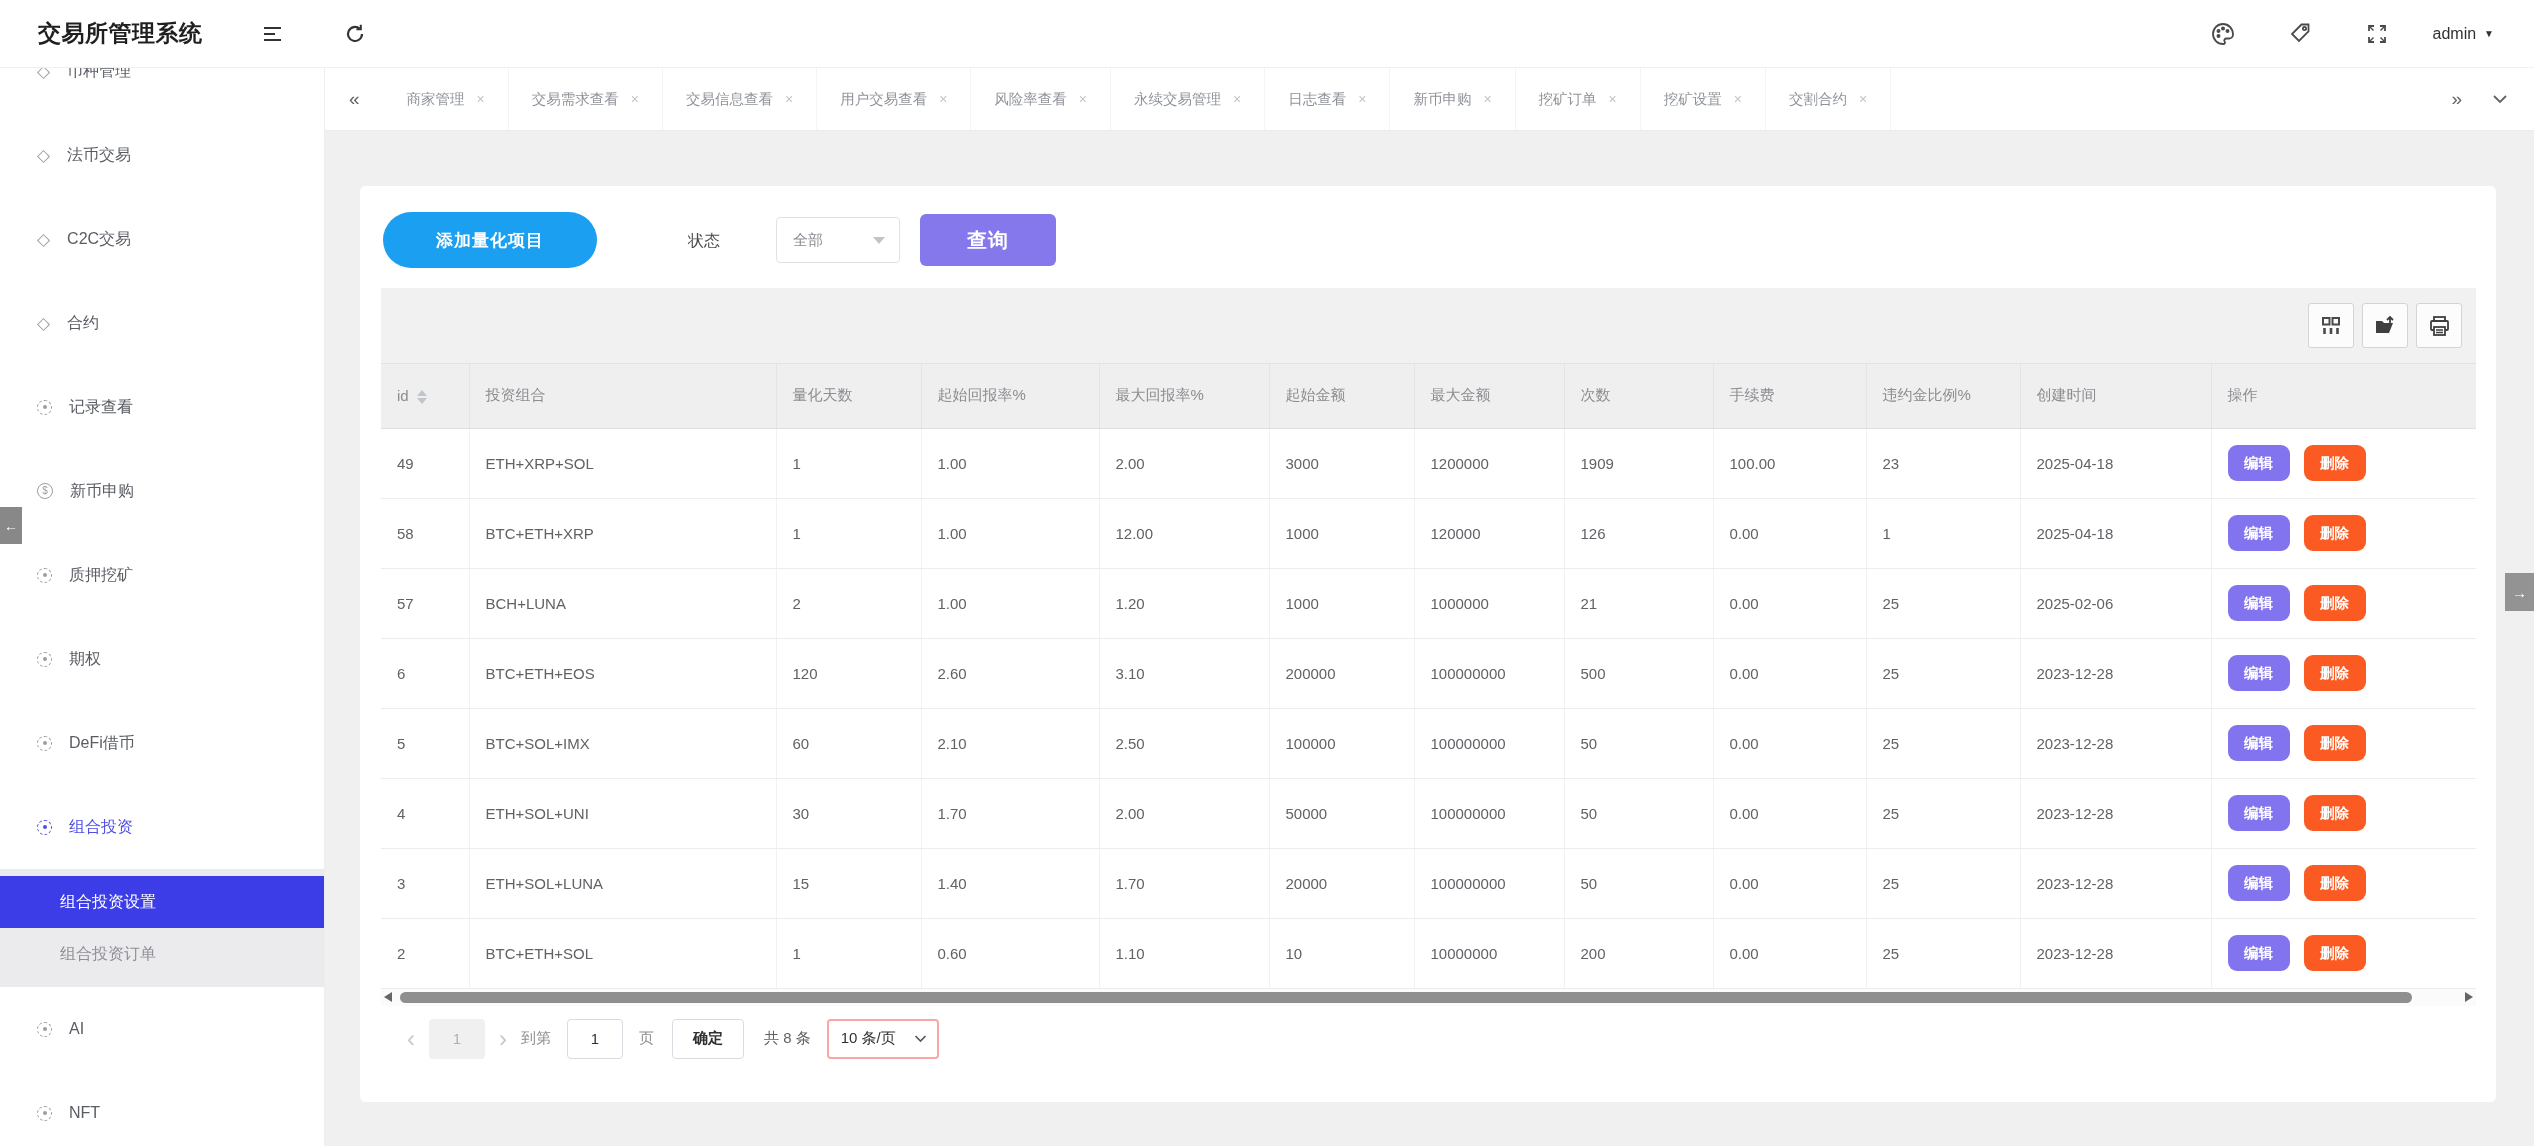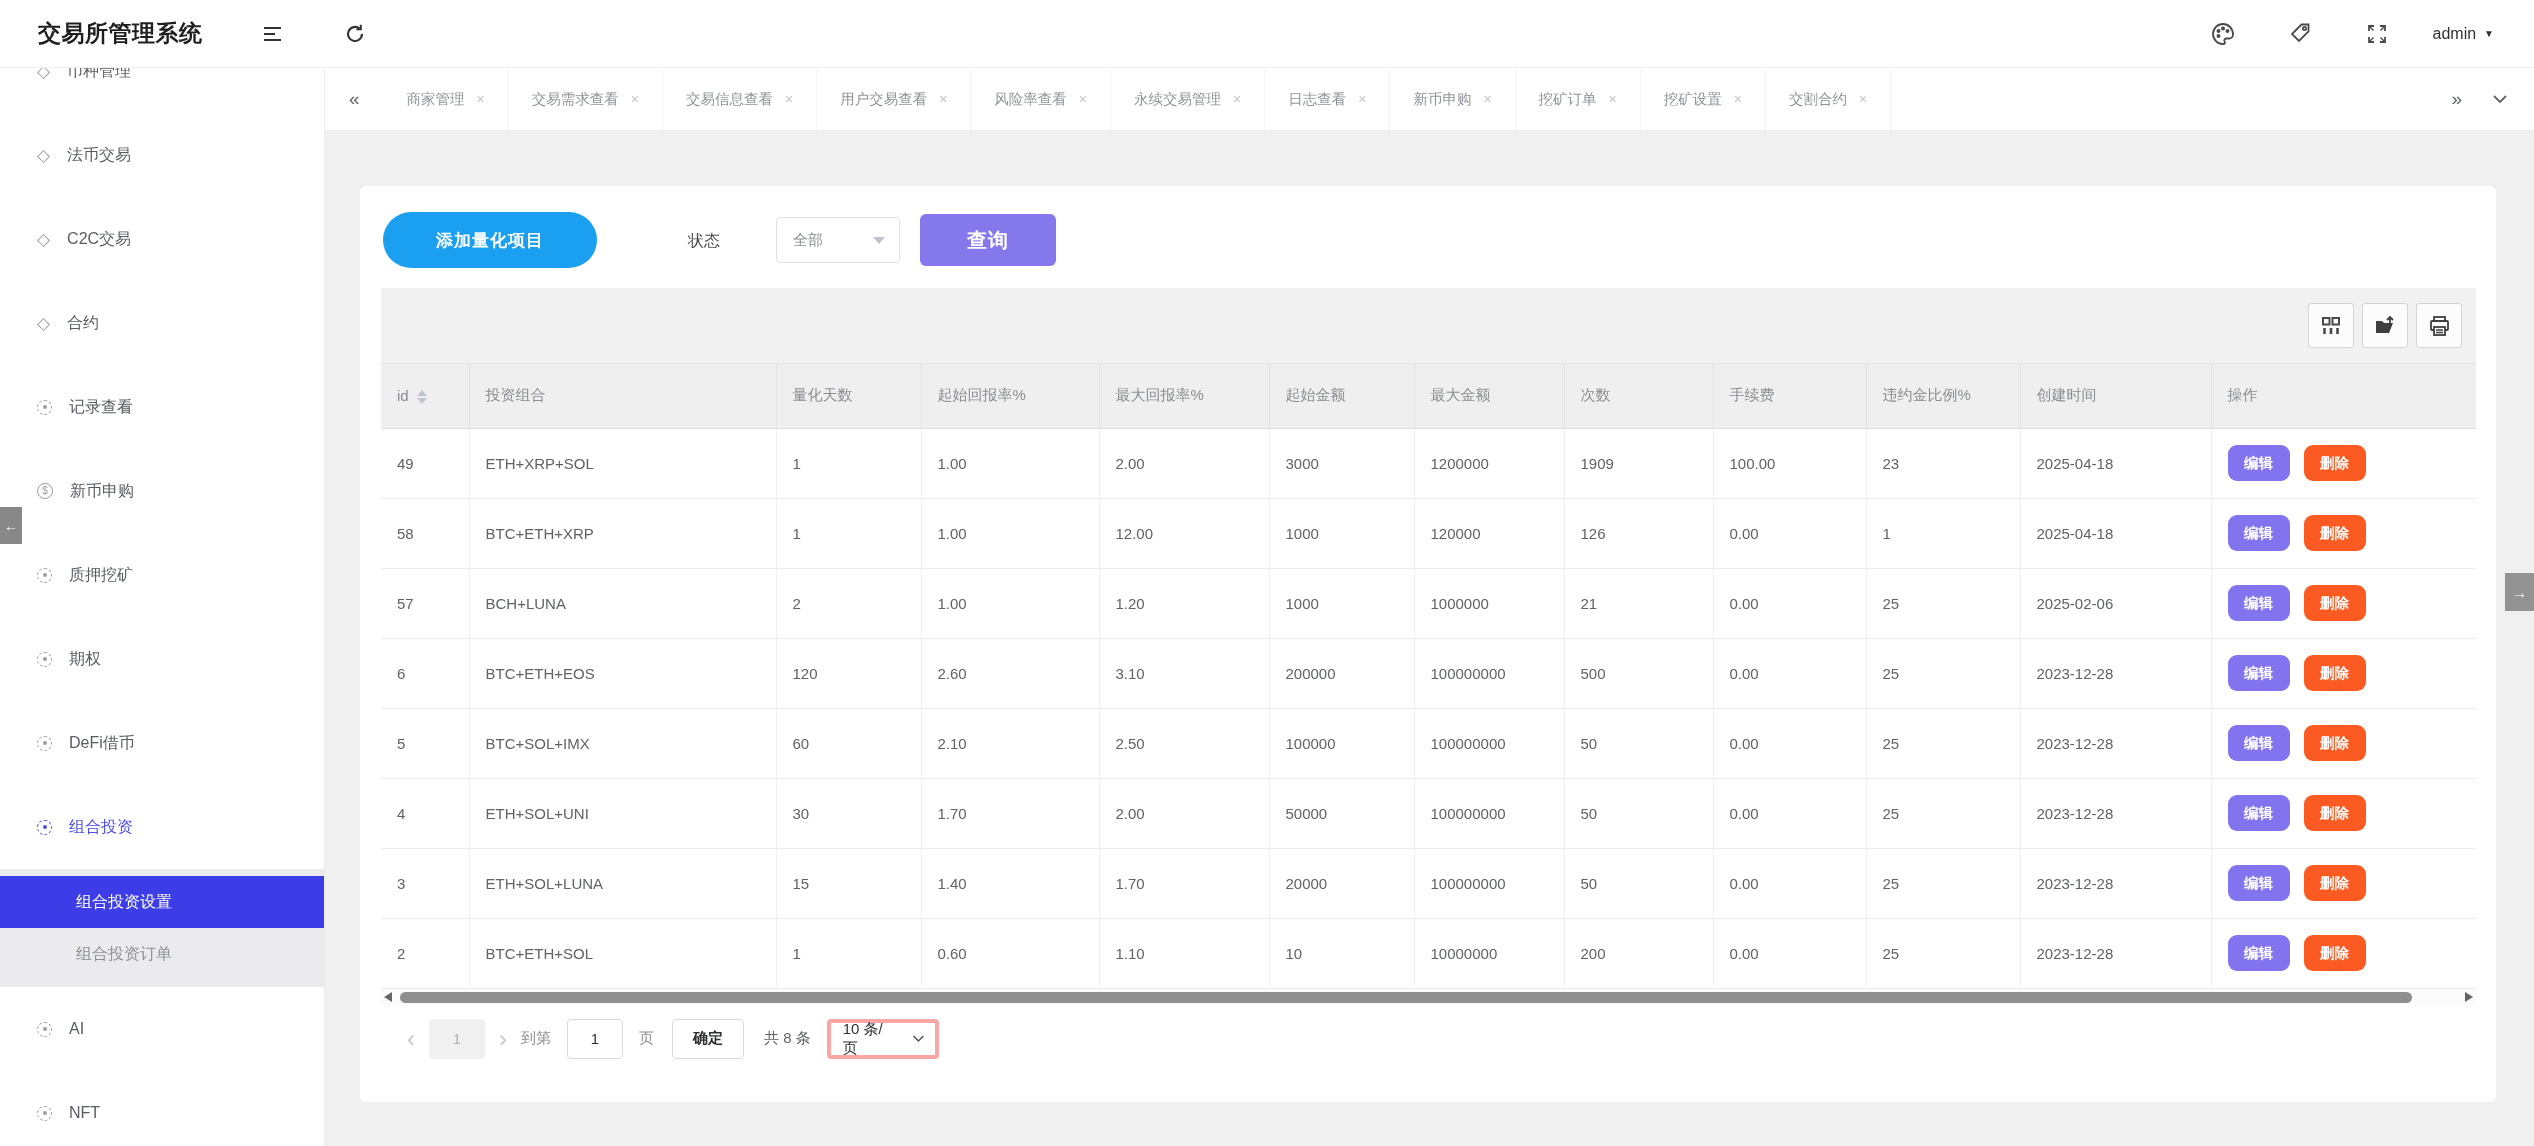--- a/index.html
+++ b/index.html
@@ -27,21 +27,21 @@
   .target-icon { width:15px; height:15px; border:1px dashed #9a9da3; border-radius:50%; position:relative; }
   .target-icon::after { content:''; position:absolute; left:50%; top:50%; width:4px; height:4px;
     margin:-2px 0 0 -2px; border-radius:50%; background:#9a9da3; }
   .dollar-circle-icon { width:16px; height:16px; border:1px solid #9a9da3; border-radius:50%;
     font-size:10px; color:#9a9da3; line-height:14px; justify-content:center; }
   .menu-label { font-size:16px; color:#595c63; }
   .menu-item.active .menu-label { color:#4e4ee6; }
   .menu-item.active .target-icon { border-color:#4e4ee6; }
   .menu-item.active .target-icon::after { background:#4e4ee6; }
   .submenu { background:#ebebee; padding:7px 0; }
-  .submenu-item { height:52px; display:flex; align-items:center; padding-left:76px;
+  .submenu-item { height:52px; display:flex; align-items:center; padding-left:60px;
     font-size:16px; color:#8e9096; cursor:pointer; }
   .submenu-item.active { background:#3d3de8; color:#fff; }
   .side-collapse { position:absolute; left:0; top:507px; width:22px; height:37px; background:rgba(115,115,115,.85);
     color:#fff; font-size:14px; display:flex; align-items:center; justify-content:center; cursor:pointer; z-index:15; }
   .right-expand { position:absolute; right:0; top:573px; width:29px; height:38px; background:rgba(130,130,130,.85);
     color:#fff; font-size:15px; display:flex; align-items:center; justify-content:center; cursor:pointer; z-index:15; }
 
   
   .tabbar { position:absolute; left:325px; top:68px; right:0; height:63px; background:#fff;
     border-bottom:1px solid #ececec; display:flex; align-items:center; z-index:5; }
@@ -102,21 +102,21 @@
   .pagination { display:flex; align-items:center; margin-top:12px; height:42px; padding-left:20px; }
   .pg-prev,.pg-next { font-size:24px; color:#c8c8c8; cursor:pointer; padding:0 6px; }
   .pg-page { width:56px; height:40px; background:#f0f0f1; border-radius:4px; color:#aab0b6; font-size:15px;
     display:flex; align-items:center; justify-content:center; margin:0 8px; cursor:pointer; }
   .pg-text { font-size:15px; color:#8f8f8f; margin:0 8px; }
   .pg-input { width:56px; height:40px; border:1px solid #d9dbe0; border-radius:4px; text-align:center; font-size:15px;
     color:#303133; margin:0 8px; font-family:inherit; }
   .pg-confirm { width:72px; height:40px; background:#fff; border:1px solid #d9dbe0; border-radius:4px;
     font-size:15px; font-weight:700; color:#303133; cursor:pointer; margin:0 10px; font-family:Liberation Sans, sans-serif; }
   .pg-total { font-size:15px; color:#5f6266; margin:0 10px; }
-  .pg-size { width:112px; height:40px; border:4px solid #fca5a5; border-radius:4px; display:flex; align-items:center;
+  .pg-size { width:112px; height:40px; border:2px solid #fca5a5; border-radius:4px; display:flex; align-items:center;
     justify-content:space-between; padding:0 10px 0 12px; font-size:15px; color:#303133; cursor:pointer; margin-left:6px;gap:15px; }
   svg { display:block; }
 </style>
 </head>
 <body>
 
 <header class="topbar">
   <div class="topbar-left">
     <h1 class="app-title">交易所管理系统</h1>
     <span class="tb-icon">

